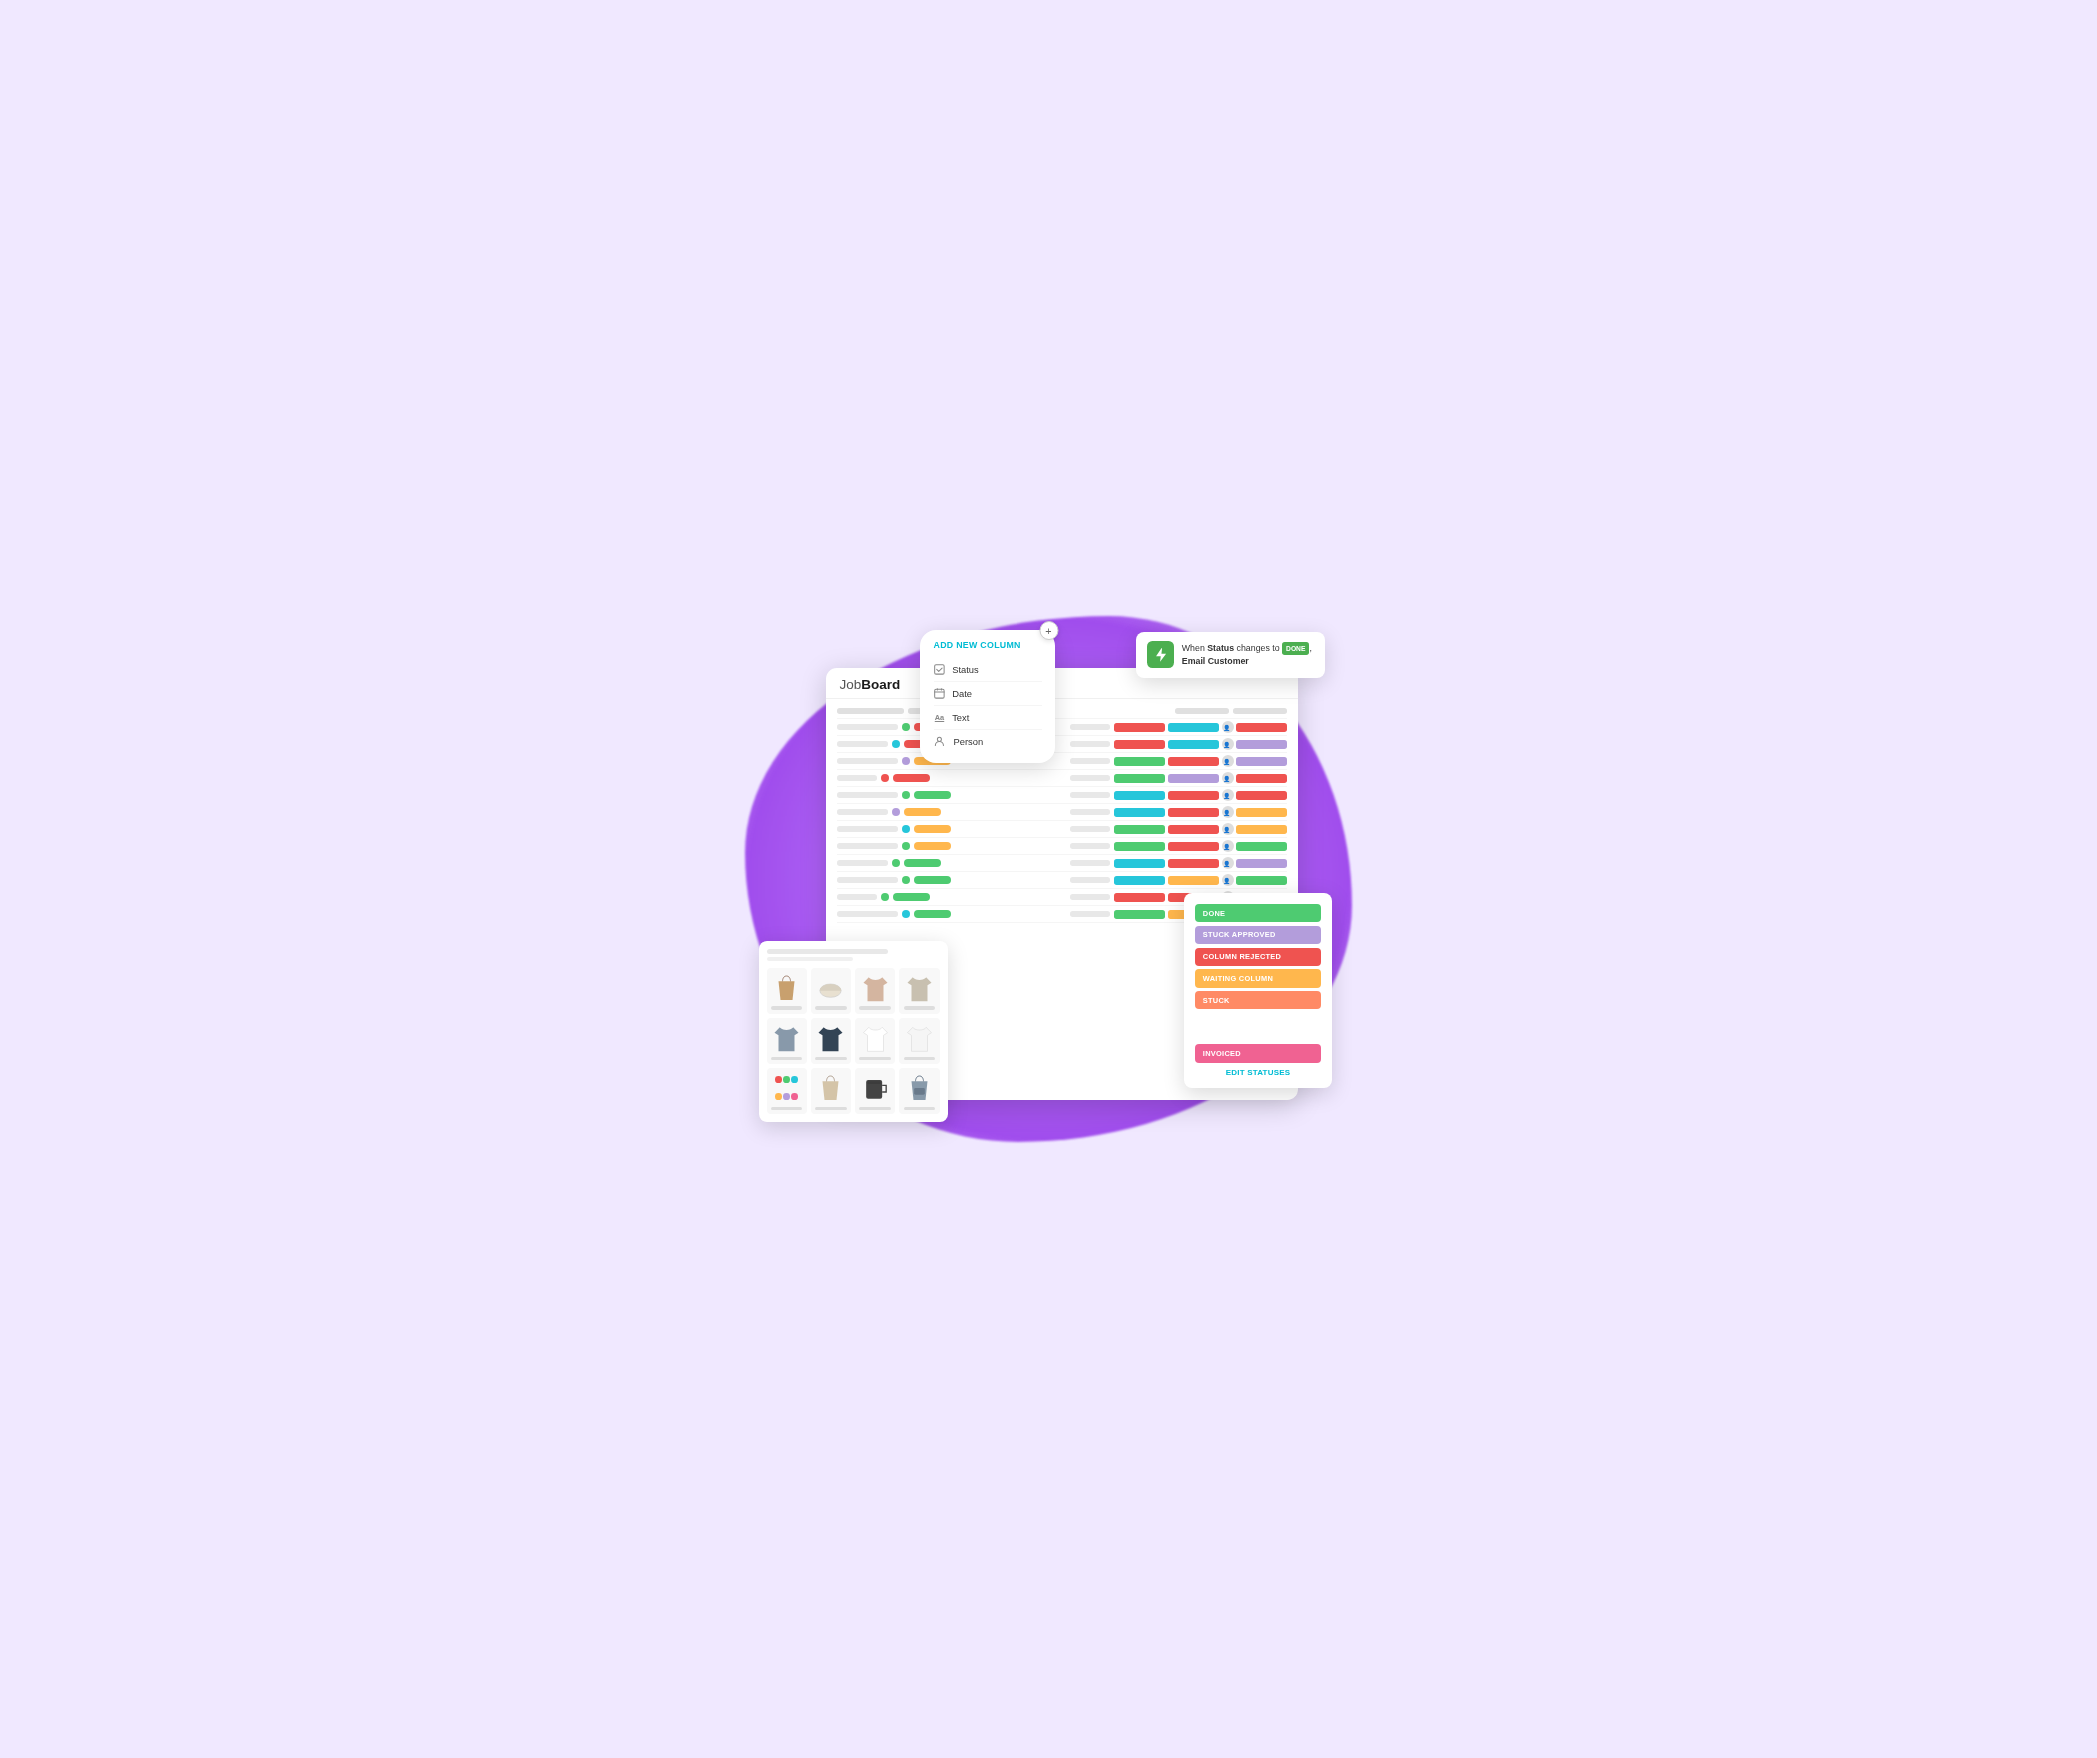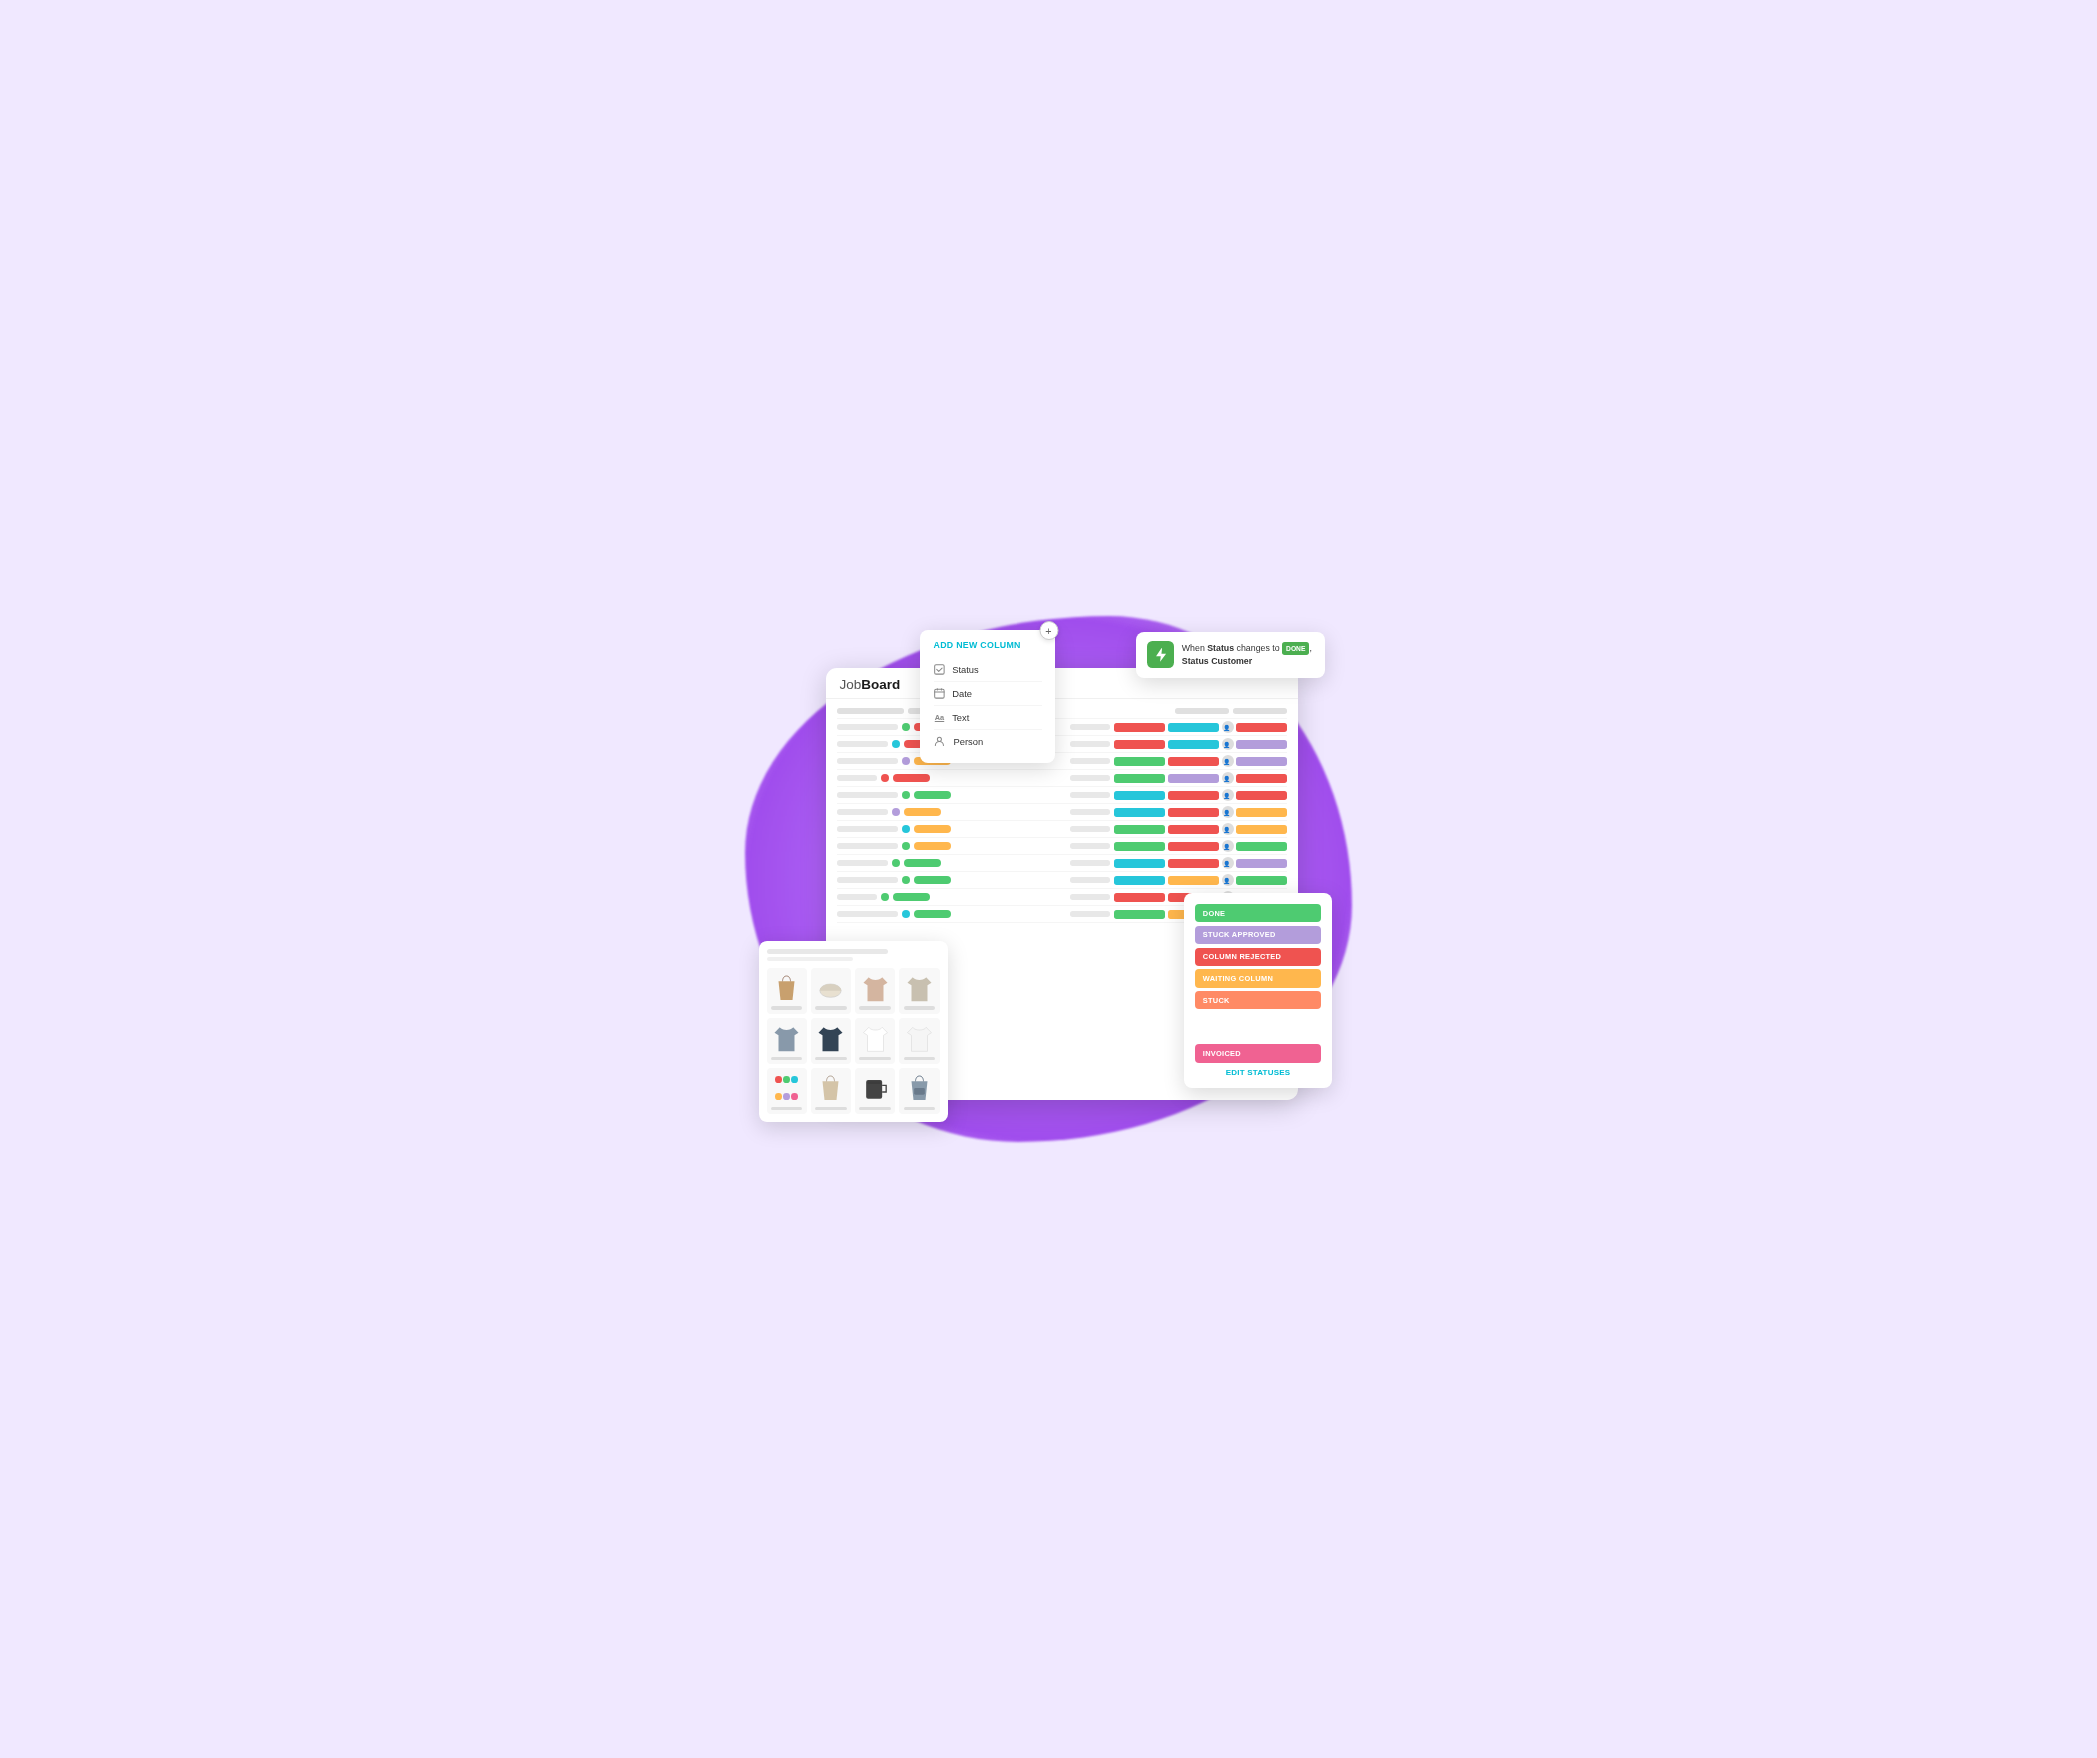--- a/index.html
+++ b/index.html
@@ -112,21 +112,21 @@
       font-size: 6px;
       color: #999;
     }
 
     
     .add-column-dropdown {
       position: absolute;
       top: 13.5px;
       left: 175px;
       background: #fff;
-      border-radius: 8px;
+      border-radius: 16px;
       box-shadow: 0 5.4px 21.6px rgba(0,0,0,0.15);
       padding: 10.8px 13.5px;
       z-index: 10;
       width: 135px;
     }
 
     .dropdown-title {
       font-size: 8.8px;
       font-weight: 700;
       color: #00bcd4;
@@ -544,21 +544,21 @@
   </div>
 
   <div class="automation-card">
     <div class="lightning-icon">
       <svg width="13.5" height="16" viewBox="0 0 20 24" fill="white">
         <path d="M11 2L3 14h7l-1 8 9-12h-7l1-8z"></path>
       </svg>
     </div>
     <div class="automation-text">
       When <strong>Status</strong> changes to <span class="done-badge">DONE</span>,<br>
-      <strong>Status Customer</strong>
+      <strong>Email Customer</strong>
     </div>
   </div>
 
   <div class="status-legend">
     <div class="legend-item" style="background:#4ecb71;">DONE</div>
     <div class="legend-item" style="background:#b39ddb;">STUCK APPROVED</div>
     <div class="legend-item" style="background:#ef5350;">COLUMN REJECTED</div>
     <div class="legend-item" style="background:#ffb74d;">WAITING COLUMN</div>
     <div class="legend-item" style="background:#ff8a65;">STUCK</div>
     <div class="legend-item" style="background:#f06292;margin-top:35px;">INVOICED</div>

